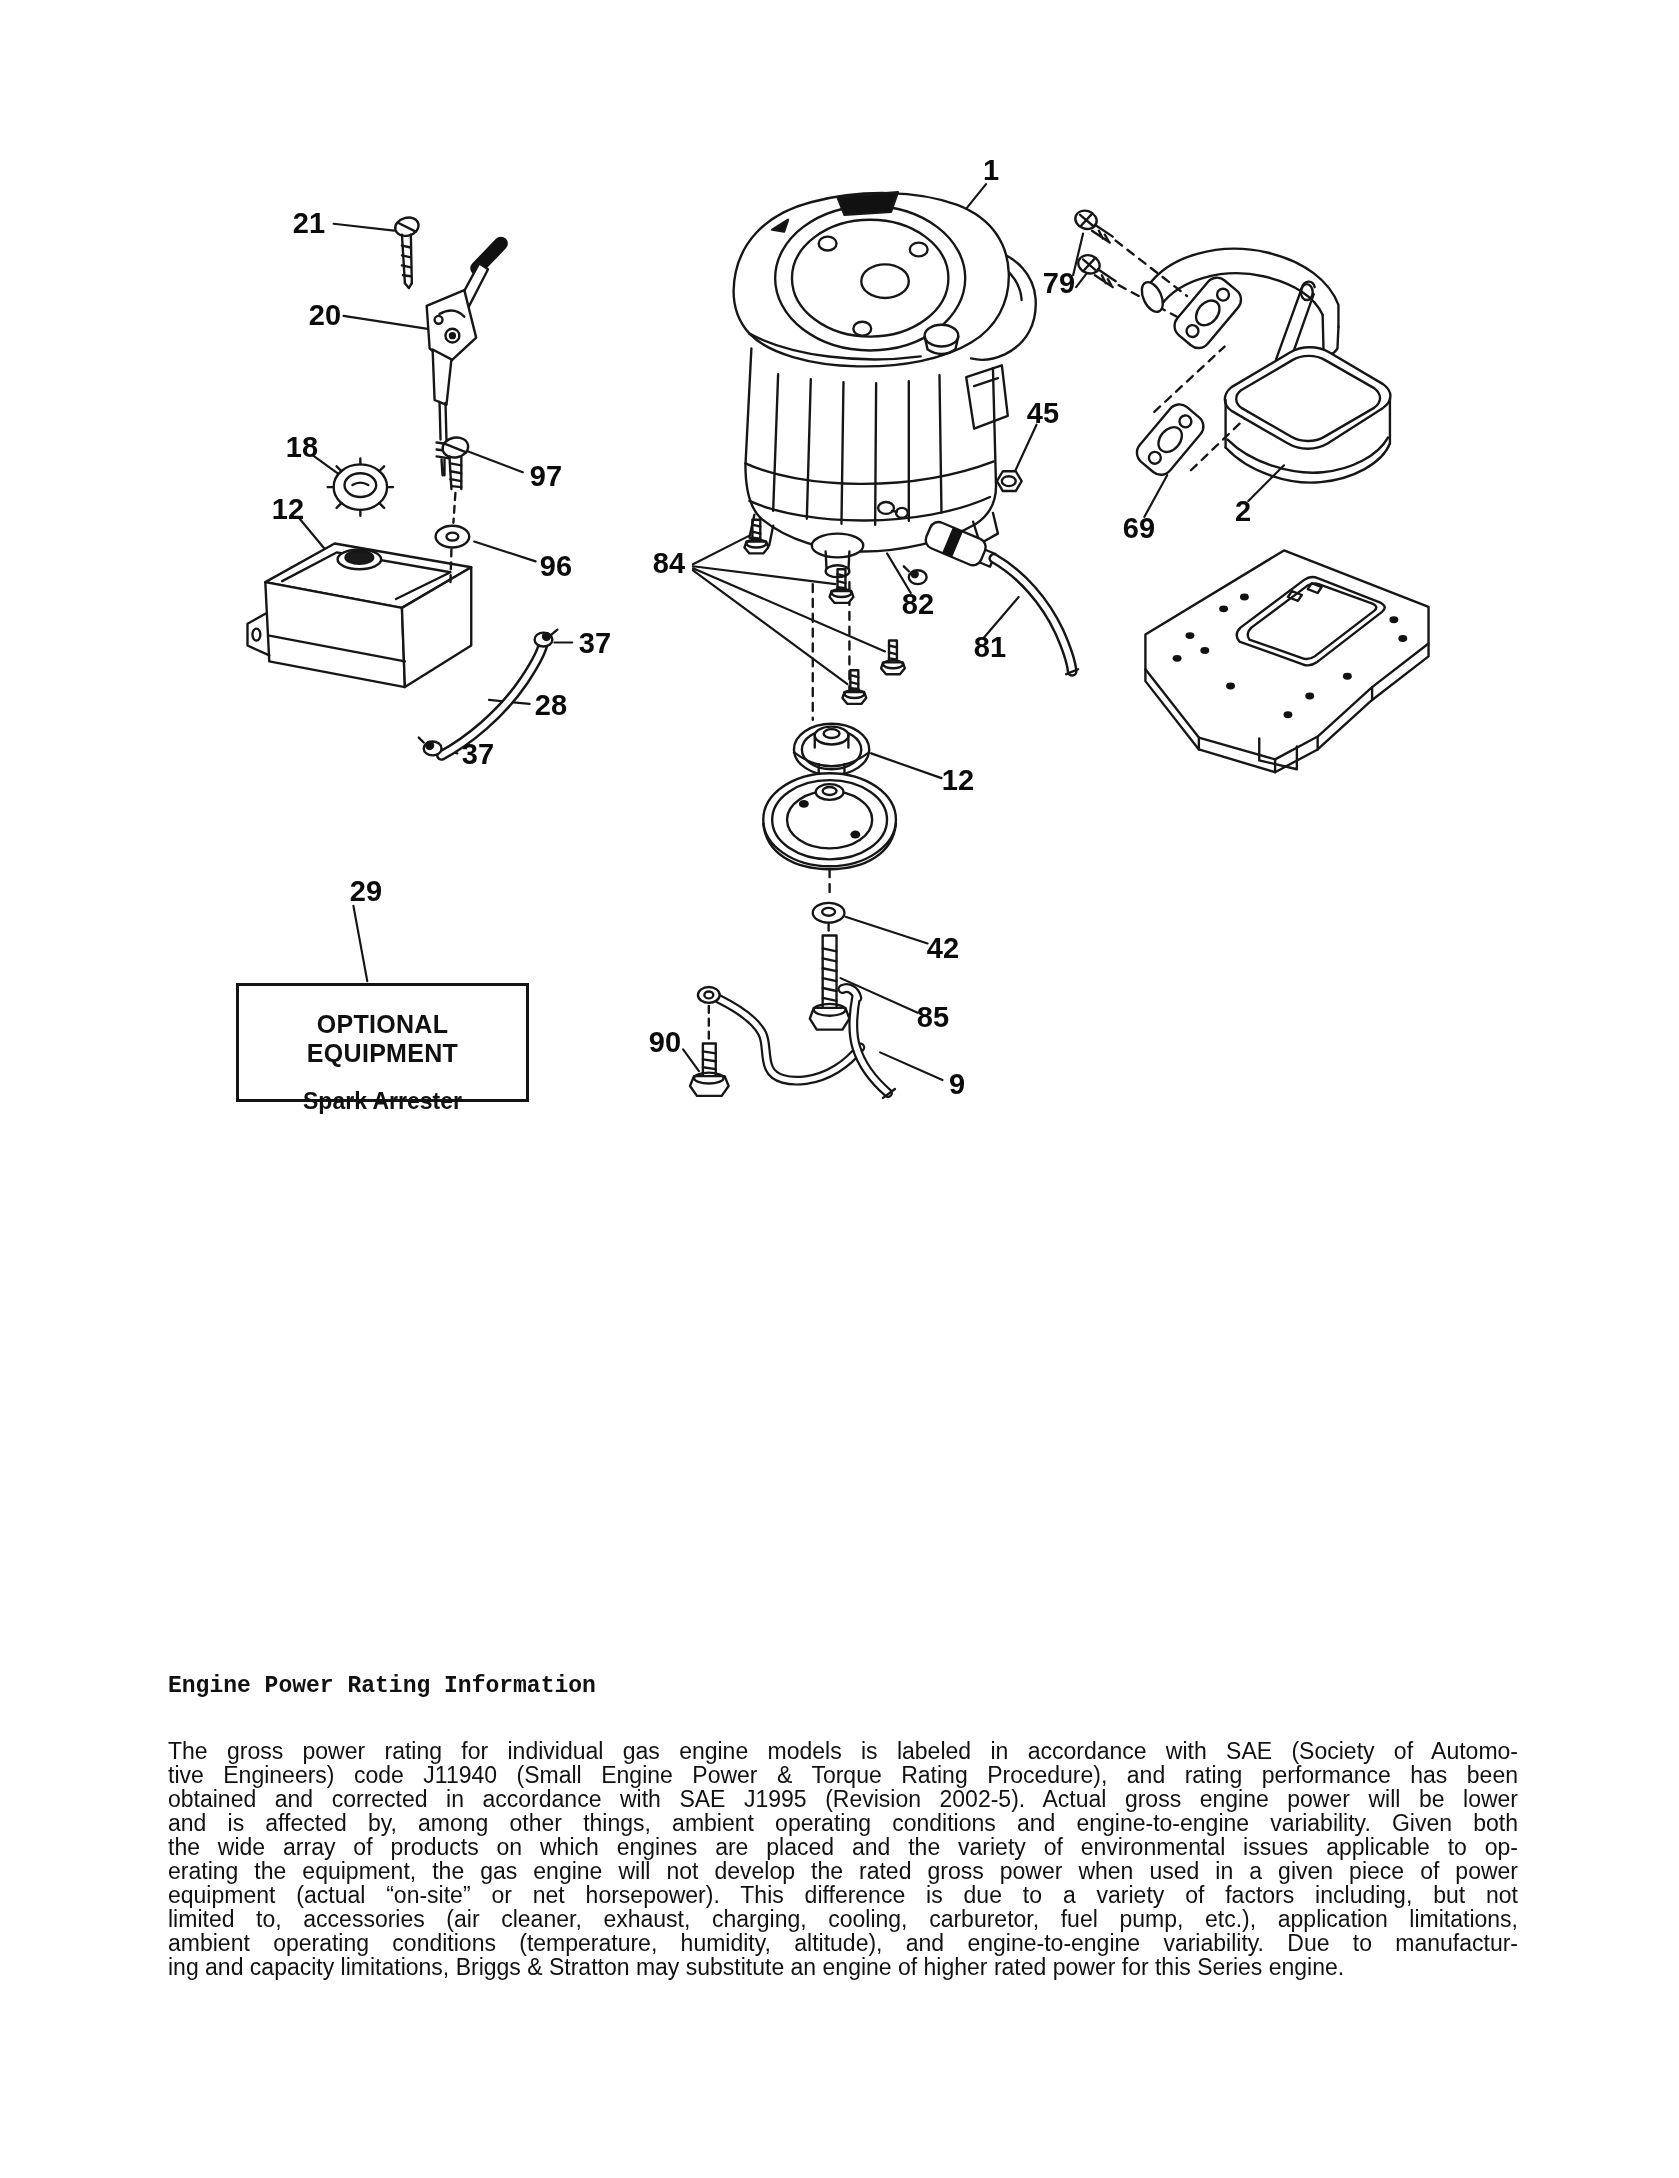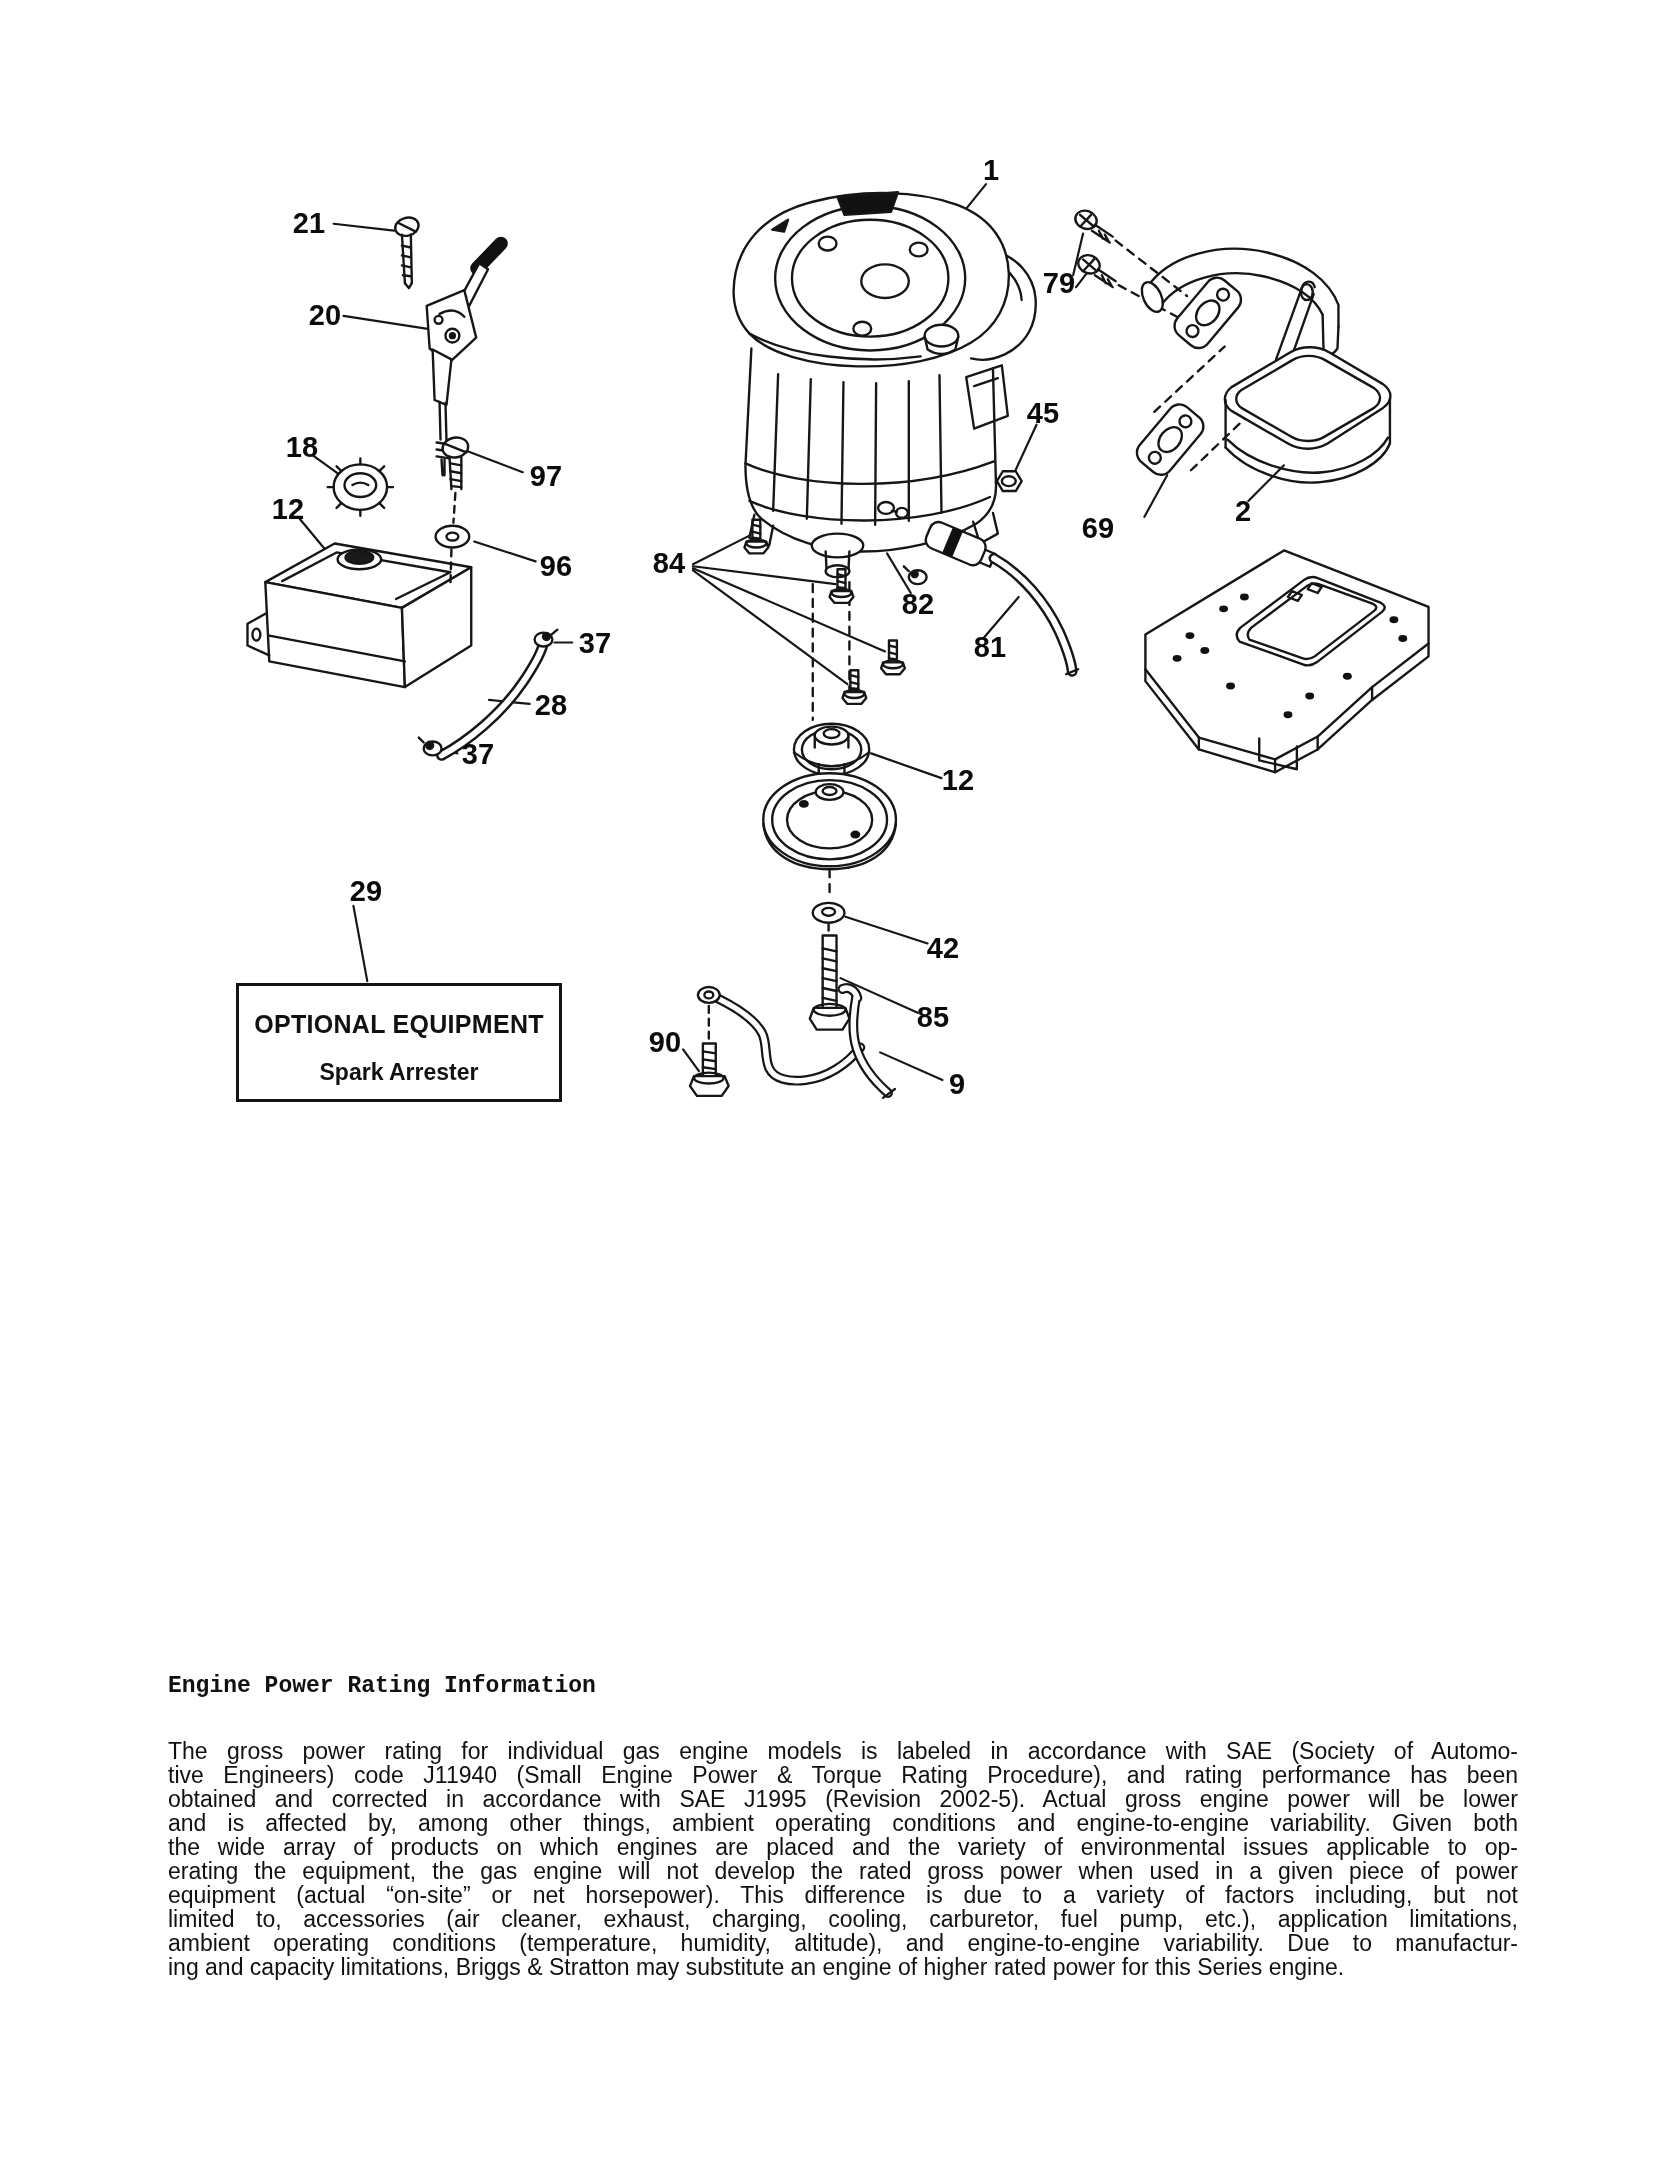--- a/index.html
+++ b/index.html
@@ -17,21 +17,21 @@
     transform:translate(-50%,-50%);
     font-size:29px;
     font-weight:bold;
     color:#0b0b0b;
     letter-spacing:0px;
     white-space:nowrap;
   }
   .oe-box{
     position:absolute;
     left:236px;top:983px;
-    width:326px;height:119px;
+    width:293px;height:119px;
     border:3px solid #141414;
     background:#fff;
     text-align:center;
     box-sizing:border-box;
   }
   .oe-title{margin-top:24px;font-size:25px;font-weight:bold;letter-spacing:0.3px;}
   .oe-sub{margin-top:20px;font-size:23px;font-weight:bold;}
   .text-block{
     position:absolute;
     left:168px;top:1673px;
@@ -330,21 +330,21 @@
       <div class="callout" style="left: 288px; top: 509px;">12</div>
       <div class="callout" style="left: 546px; top: 476px;">97</div>
       <div class="callout" style="left: 556px; top: 566px;">96</div>
       <div class="callout" style="left: 595px; top: 643px;">37</div>
       <div class="callout" style="left: 551px; top: 705px;">28</div>
       <div class="callout" style="left: 478px; top: 754px;">37</div>
       <div class="callout" style="left: 366px; top: 891px;">29</div>
       <div class="callout" style="left: 991px; top: 170px;">1</div>
       <div class="callout" style="left: 1059px; top: 283px;">79</div>
       <div class="callout" style="left: 1043px; top: 413px;">45</div>
-      <div class="callout" style="left: 1098px; top: 528px;">69</div>
+      <div class="callout" style="left: 1139px; top: 528px;">69</div>
       <div class="callout" style="left: 1243px; top: 511px;">2</div>
       <div class="callout" style="left: 669px; top: 563px;">84</div>
       <div class="callout" style="left: 918px; top: 604px;">82</div>
       <div class="callout" style="left: 990px; top: 647px;">81</div>
       <div class="callout" style="left: 958px; top: 780px;">12</div>
       <div class="callout" style="left: 943px; top: 948px;">42</div>
       <div class="callout" style="left: 933px; top: 1017px;">85</div>
       <div class="callout" style="left: 665px; top: 1042px;">90</div>
       <div class="callout" style="left: 957px; top: 1084px;">9</div>
     </div>

